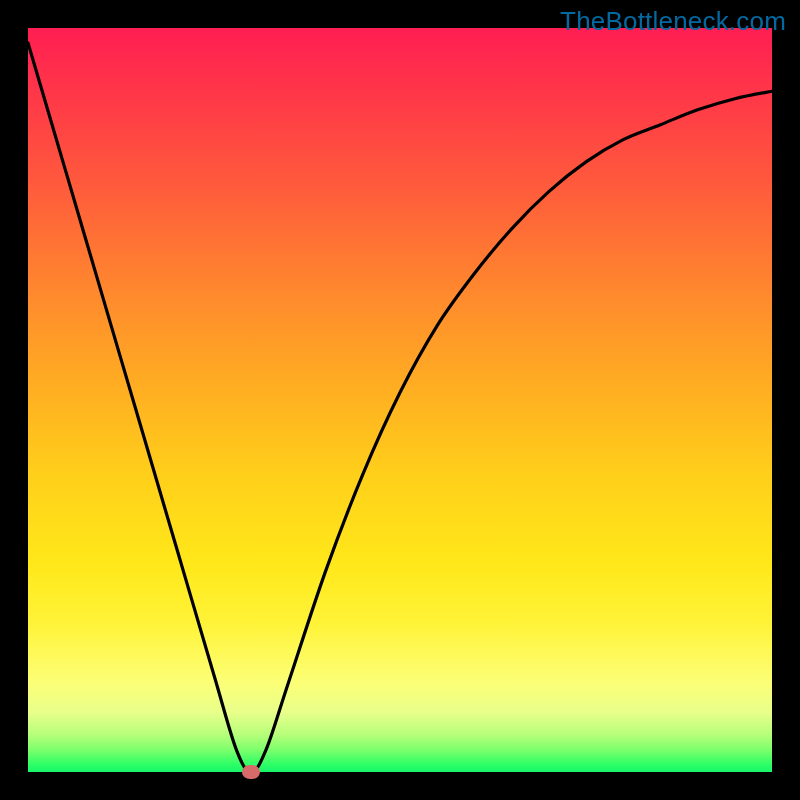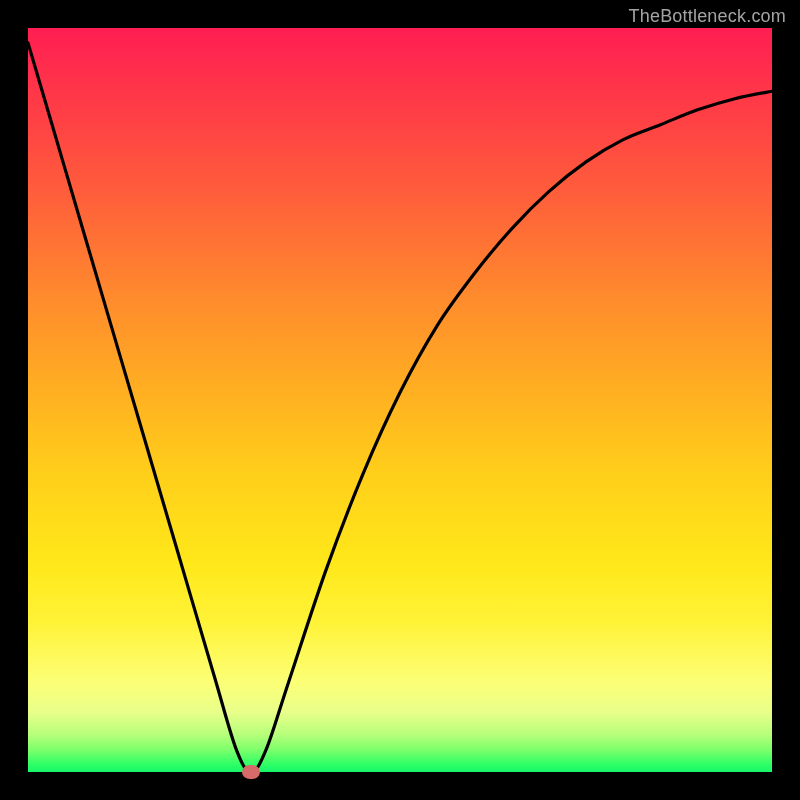--- a/index.html
+++ b/index.html
@@ -44,22 +44,22 @@
     position: absolute;
     left: 0;
     top: 0;
     width: 744px;
     height: 744px;
   }
   .attribution {
     position: absolute;
     top: 6px;
     right: 14px;
-    color: #a3a3a3;
-    font-size: 18px;
+    color: #0369a1;
+    font-size: 26px;
     font-weight: 500;
     letter-spacing: 0.2px;
     user-select: none;
   }
   .marker {
     position: absolute;
     width: 18px;
     height: 14px;
     border-radius: 8px / 7px;
     background: #d86a6a;

